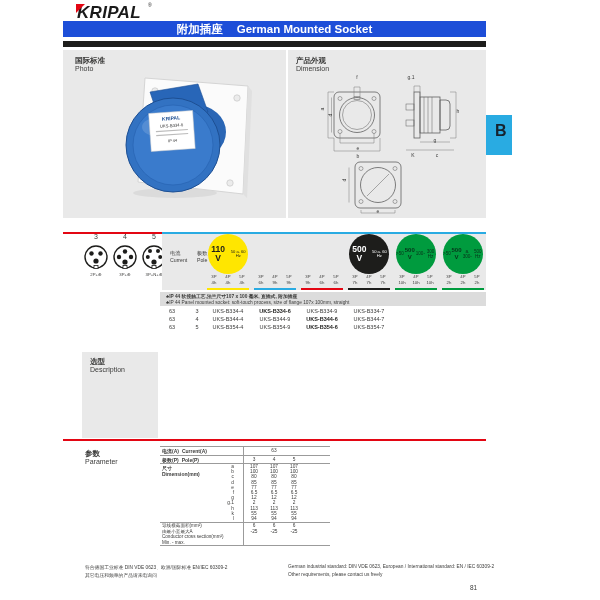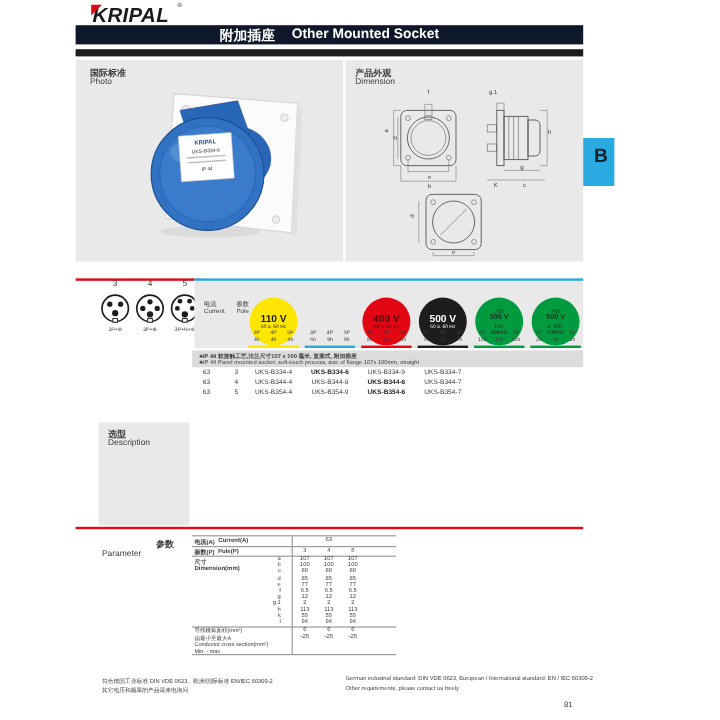--- a/index.html
+++ b/index.html
@@ -26,21 +26,21 @@
   .dml{fill:none;stroke:#7a7a7a;stroke-width:.5;}
   .dlab{position:absolute;font-size:5px;color:#3c3c3b;width:14px;text-align:center;}
   .rot{transform:rotate(-90deg);}
   
   .connbox{position:absolute;left:63px;top:232px;width:105px;height:58px;background:#fff;border-top:2px solid #e30613;box-sizing:border-box;}
   .selbox{position:absolute;left:162px;top:232px;width:324px;height:58px;background:#e9e9e9;border-top:2px solid #29abe2;box-sizing:border-box;}
   .pin-num{position:absolute;top:233px;width:26px;text-align:center;font-size:7px;color:#3c3c3b;}
   .pin-svg{position:absolute;top:244px;}
   .pin-cfg{position:absolute;top:272px;width:30px;text-align:center;font-size:4.3px;color:#3c3c3b;}
   .colhead{position:absolute;font-size:5.2px;color:#3c3c3b;}
-  .vc{position:absolute;top:248px;width:40px;height:40px;border-radius:50%;display:flex;flex-direction:column;align-items:center;justify-content:center;text-align:center;line-height:1.1;}
+  .vc{position:absolute;top:234px;width:40px;height:40px;border-radius:50%;display:flex;flex-direction:row;align-items:center;justify-content:center;text-align:center;line-height:1.1;}
   .v-big{font-size:8.5px;font-weight:bold;}
   .v-sm{font-size:4.1px;}
   .g-l{font-size:4.6px;line-height:1.15;}
   .g-b{font-size:6px;font-weight:bold;line-height:1.15;}
   .phg{position:absolute;top:274px;width:42px;display:grid;grid-template-columns:repeat(3,1fr);row-gap:1px;font-size:4.3px;line-height:5px;text-align:center;color:#3c3c3b;}
   .strip{position:absolute;top:287.5px;width:42px;height:2.5px;}
   
   .band{position:absolute;left:160px;top:292px;width:326px;height:14px;background:#dcdcdc;}
   .band-zh{position:absolute;left:166px;top:293px;font-size:4.8px;font-weight:bold;color:#3c3c3b;}
   .band-en{position:absolute;left:166px;top:299.5px;font-size:4.8px;color:#3c3c3b;}
@@ -75,23 +75,23 @@
 </style>
 </head>
 <body>
 
 <div class="page">
 
   <div class="logo">KRIPAL</div>
   <div class="logo-slash"></div>
   <div class="logo-reg">®</div>
 
-  <div class="banner" style="background-color: #0f172a;">
+  <div class="banner" style="background-color: #1d4ed8;">
     <span>附加插座</span>
-    <span>Other Mounted Socket</span>
+    <span>German Mounted Socket</span>
   </div>
   <div class="blackbar" style="background-color: rgb(29, 29, 27);"></div>
 
   <div class="graybox" style="left:63px;top:50px;width:223px;height:168px;"></div>
   <div class="sec-zh" style="left:75px;top:56px;">国际标准</div>
   <div class="sec-en" style="left:75px;top:65px;">Photo</div>
 
   <svg class="abs" style="left:100px;top:72px;" width="160" height="142" viewBox="0 0 160 142">
     <ellipse cx="75" cy="121" rx="42" ry="5" fill="#000" opacity="0.06"></ellipse>
     <polygon points="45,6 148,14 143,122 38,110" fill="#fbfbfb" stroke="#d5d5d5" stroke-width="1"></polygon>
@@ -228,24 +228,20 @@
   <div class="selbox"></div>
   <span class="colhead" style="left:170px;top:250px;">电流</span>
   <span class="colhead" style="left:170px;top:257px;">Current</span>
   <span class="colhead" style="left:197px;top:250px;">极数</span>
   <span class="colhead" style="left:197px;top:257px;">Pole</span>
 
   <div class="vc" style="left: 208px; background-color: rgb(255, 230, 0); color: rgb(29, 29, 27);">
     <span class="v-big">110 V</span>
     <span class="v-sm">50 a. 60 Hz</span>
   </div>
-  <div class="vc" style="left: 302px; background-color: rgb(227, 6, 19); color: rgb(74, 7, 11);">
-    <span class="v-big">400 V</span>
-    <span class="v-sm">50 a. 60 Hz</span>
-  </div>
   <div class="vc" style="left: 349px; background-color: rgb(29, 29, 27); color: rgb(255, 255, 255);">
     <span class="v-big">500 V</span>
     <span class="v-sm">50 a. 60 Hz</span>
   </div>
   <div class="vc" style="left: 396px; background-color: rgb(0, 155, 62); color: rgb(7, 51, 26);">
     <span class="g-l">&gt;50</span>
     <span class="g-b">500 V</span>
     <span class="g-l">100-</span>
     <span class="g-l">300 Hz</span>
   </div>
@@ -340,21 +336,21 @@
     <span class="tc c2 bold">UKS-B354-6</span>
     <span class="tc c3">UKS-B354-7</span>
   </div>
 
   <div class="descbox"></div>
   <div class="sec-zh" style="left:90px;top:357px;">选型</div>
   <div class="sec-en" style="left:90px;top:366px;">Description</div>
 
   <div class="redline" style="background-color: rgb(227, 6, 19);"></div>
 
-  <div class="sec-zh" style="left:85px;top:449px;margin-left:45px;">参数</div>
+  <div class="sec-zh" style="left:85px;top:449px;">参数</div>
   <div class="sec-en" style="left:85px;top:458px;">Parameter</div>
 
   <div class="hl" style="left:160px;top:446px;width:170px;"></div>
   <div class="hl" style="left:160px;top:455px;width:170px;"></div>
   <div class="hl" style="left:160px;top:462.5px;width:170px;"></div>
   <div class="hl" style="left:160px;top:522px;width:170px;"></div>
   <div class="hl" style="left:160px;top:545px;width:170px;"></div>
   <div class="vl" style="left:243px;top:446px;height:99px;"></div>
 
   <div class="plab" style="left:162px;top:448px;">

